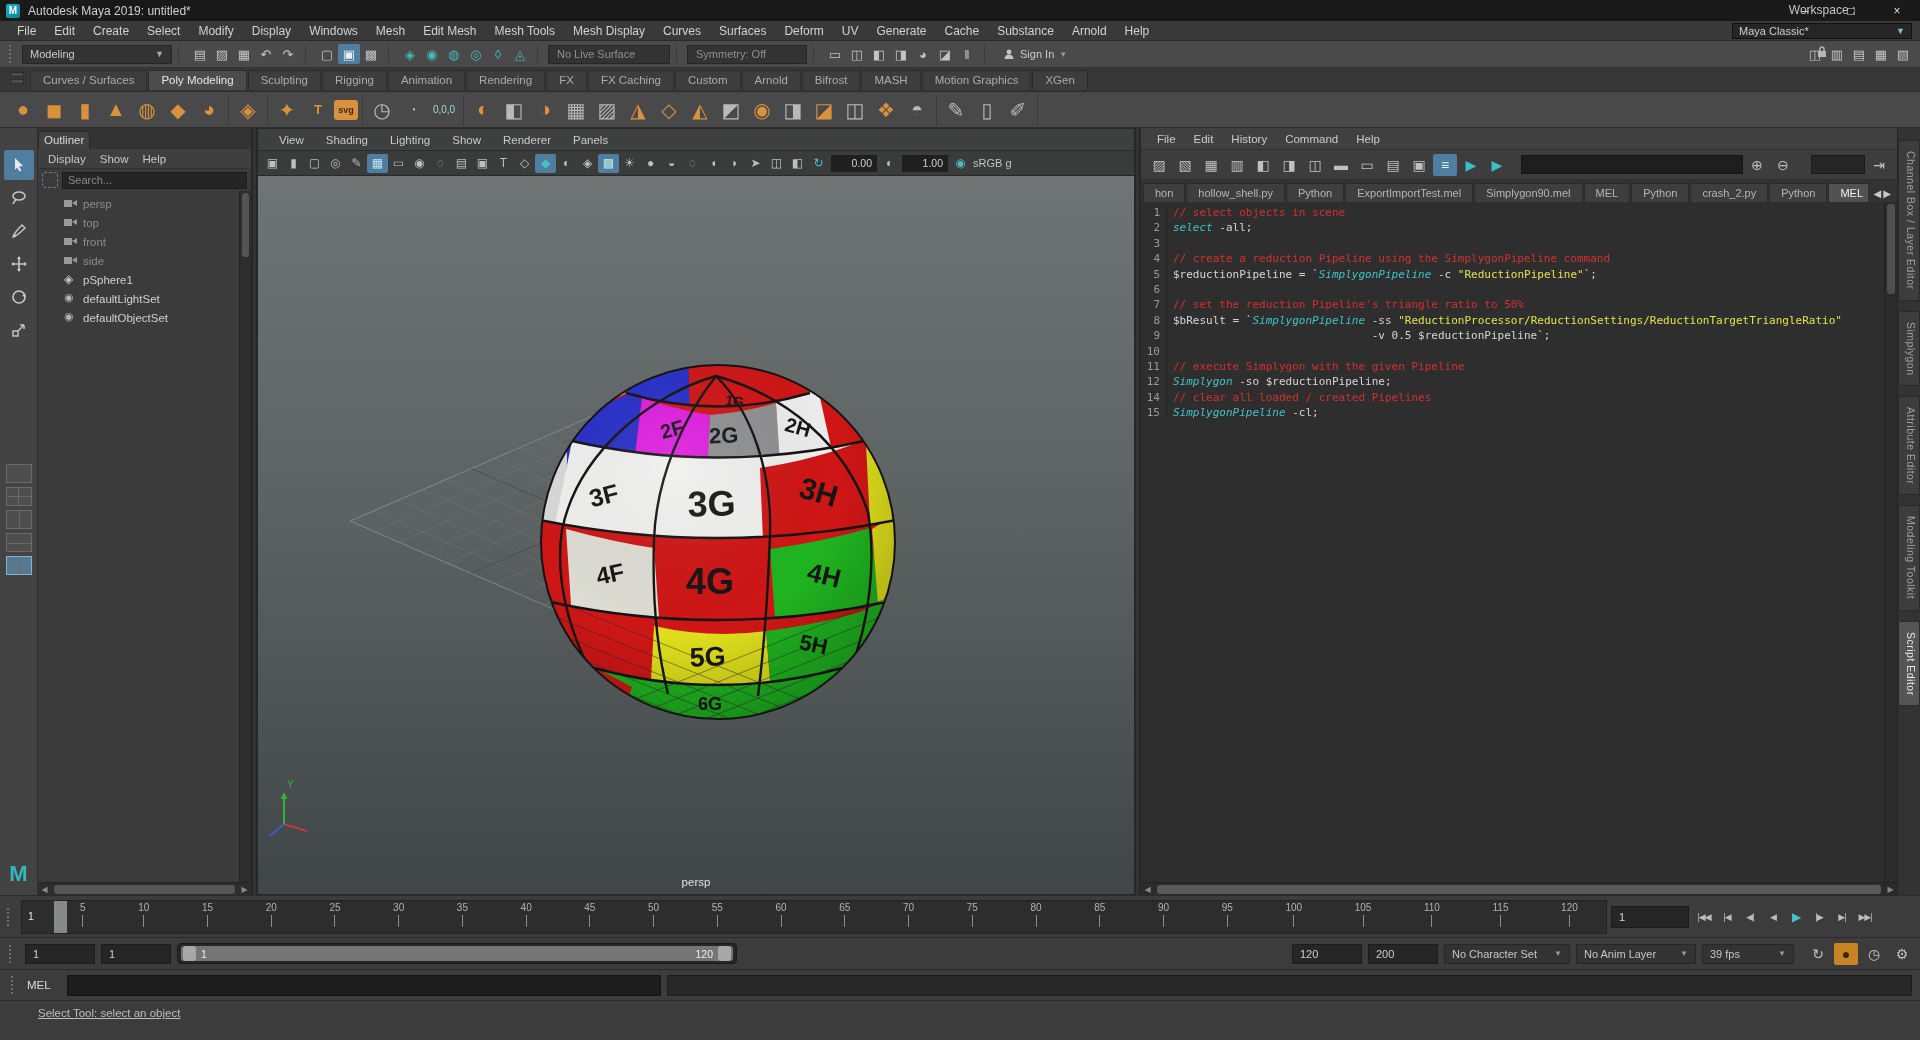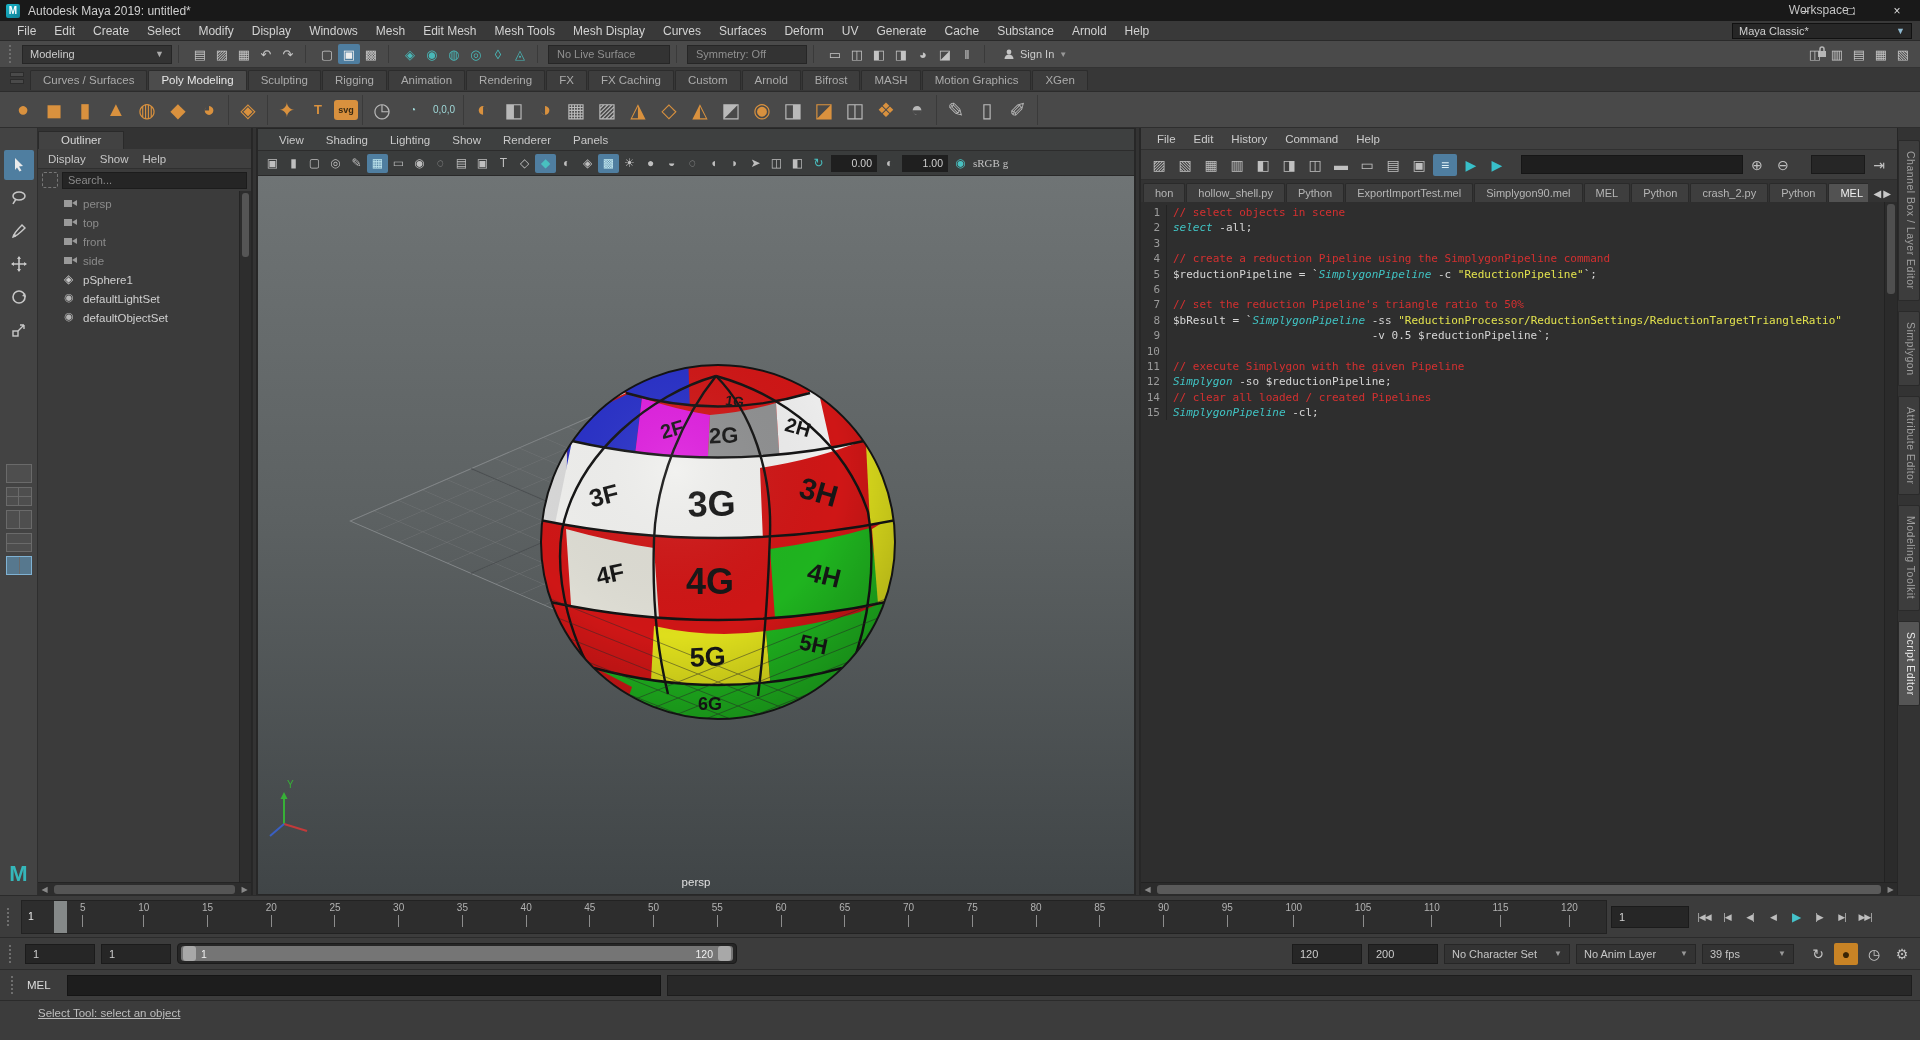--- a/index.html
+++ b/index.html
@@ -70,21 +70,21 @@
   .laybtn.v2::after { content:""; position:absolute; top:0; bottom:0; left:50%; border-left:1px solid #6a6a6a; }
   .laybtn.h2::after { content:""; position:absolute; left:0; right:0; top:50%; border-top:1px solid #6a6a6a; }
   .laybtn.q4::after { content:""; position:absolute; inset:0; background:
       linear-gradient(#6a6a6a,#6a6a6a) 50% 0/1px 100% no-repeat,
       linear-gradient(#6a6a6a,#6a6a6a) 0 50%/100% 1px no-repeat; }
   .mayalogo { margin-top:auto; margin-bottom:8px; font-size:22px; font-weight:bold; color:#35b7ba; }
 
   
   .outliner { width:214px; background:#3b3b3b; border-right:1px solid #262626; display:flex; flex-direction:column; font-size:11.5px;}
   .ol-head { height:21px; background:#333; display:flex; align-items:flex-end; }
-  .ol-tab { background:#424242; color:#d8d8d8; padding:2px 22px 3px; border:1px solid #2a2a2a; border-bottom:none; font-size:11.5px;}
+  .ol-tab { background:#424242; color:#d8d8d8; padding:2px 5px 3px; border:1px solid #2a2a2a; border-bottom:none; font-size:11.5px;}
   .ol-menus { height:20px; display:flex; gap:14px; align-items:center; padding-left:10px; color:#c6c6c6; background:#3f3f3f; border-bottom:1px solid #2f2f2f;}
   .ol-search { height:22px; display:flex; align-items:center; gap:4px; padding:0 4px; background:#3b3b3b; }
   .ol-filter { width:16px; height:16px; border:1px dashed #777; border-radius:2px; }
   .ol-input { flex:1; height:17px; background:#252525; border:1px solid #1c1c1c; color:#8a8a8a; font-size:11px; padding:0 5px; display:flex; align-items:center;}
   .ol-body { flex:1; display:flex; }
   .ol-list { flex:1; padding-top:3px; }
   .ol-row { height:19px; display:flex; align-items:center; padding-left:26px; gap:5px; color:#d0d0d0; }
   .ol-row.dim { color:#8b8b8b; }
   .oi { width:14px; height:12px; position:relative; display:inline-block; }
   .oi-cam::before { content:""; position:absolute; left:0; top:2px; width:8px; height:7px; background:#9a9a9a; }
@@ -101,21 +101,21 @@
 
   
   .viewport { flex:1; display:flex; flex-direction:column; border:1px solid #272727; }
   .vp-menus { height:22px; background:#3e4040; display:flex; gap:4px; align-items:center; padding-left:12px; font-size:11.5px; color:#c9c9c9; border-bottom:1px solid #2c2c2c;}
   .vp-menus .mi { padding:2px 9px; }
   .vp-toolbar { height:25px; background:#3a3c3c; display:flex; align-items:center; padding:0 4px; border-bottom:1px solid #292929; }
   .vpi { width:21px; height:19px; display:flex; align-items:center; justify-content:center; color:#bfbfbf; font-size:12px; flex:none;}
   .vpi.on { background:#4f7ea0; border-radius:2px; color:#bfe6ee; }
   .vpi.teal { color:#49c0c0; }
   .vpfield { width:46px; height:17px; background:#1f1f1f; color:#cfcfcf; font-size:10.5px; display:flex; align-items:center; justify-content:flex-end; padding:0 5px; margin:0 2px; flex:none;}
-  .vplabel { color:#c4c4c4; font-size:11px; margin-left:2px; white-space:nowrap; overflow:hidden;font-family:Liberation Serif, serif; }
+  .vplabel { color:#c4c4c4; font-size:11px; margin-left:2px; white-space:nowrap; overflow:hidden; }
   .vp-canvas { flex:1; position:relative; background:linear-gradient(#6f7475 0%, #5c6162 48%, #404547 100%); overflow:hidden;}
   .persp-label { position:absolute; bottom:6px; left:0; right:0; text-align:center; color:#e0e0e0; font-size:11.5px; }
 
   
   .scripted { width:757px; background:#3d3d3d; display:flex; flex-direction:column; border-left:1px solid #272727;}
   .se-menus { height:22px; display:flex; gap:2px; align-items:center; padding-left:8px; font-size:11.5px; color:#cccccc; background:#404040; border-bottom:1px solid #303030;}
   .se-menus .mi { padding:2px 8px; }
   .se-toolbar { height:30px; display:flex; align-items:center; padding:0 6px; background:#3d3d3d; border-bottom:1px solid #2e2e2e; gap:2px;}
   .sei { width:24px; height:22px; display:flex; align-items:center; justify-content:center; color:#c0c0c0; font-size:14px; flex:none;}
   .sei.on { background:#4f7ea0; border-radius:2px; color:#dceef5; }

